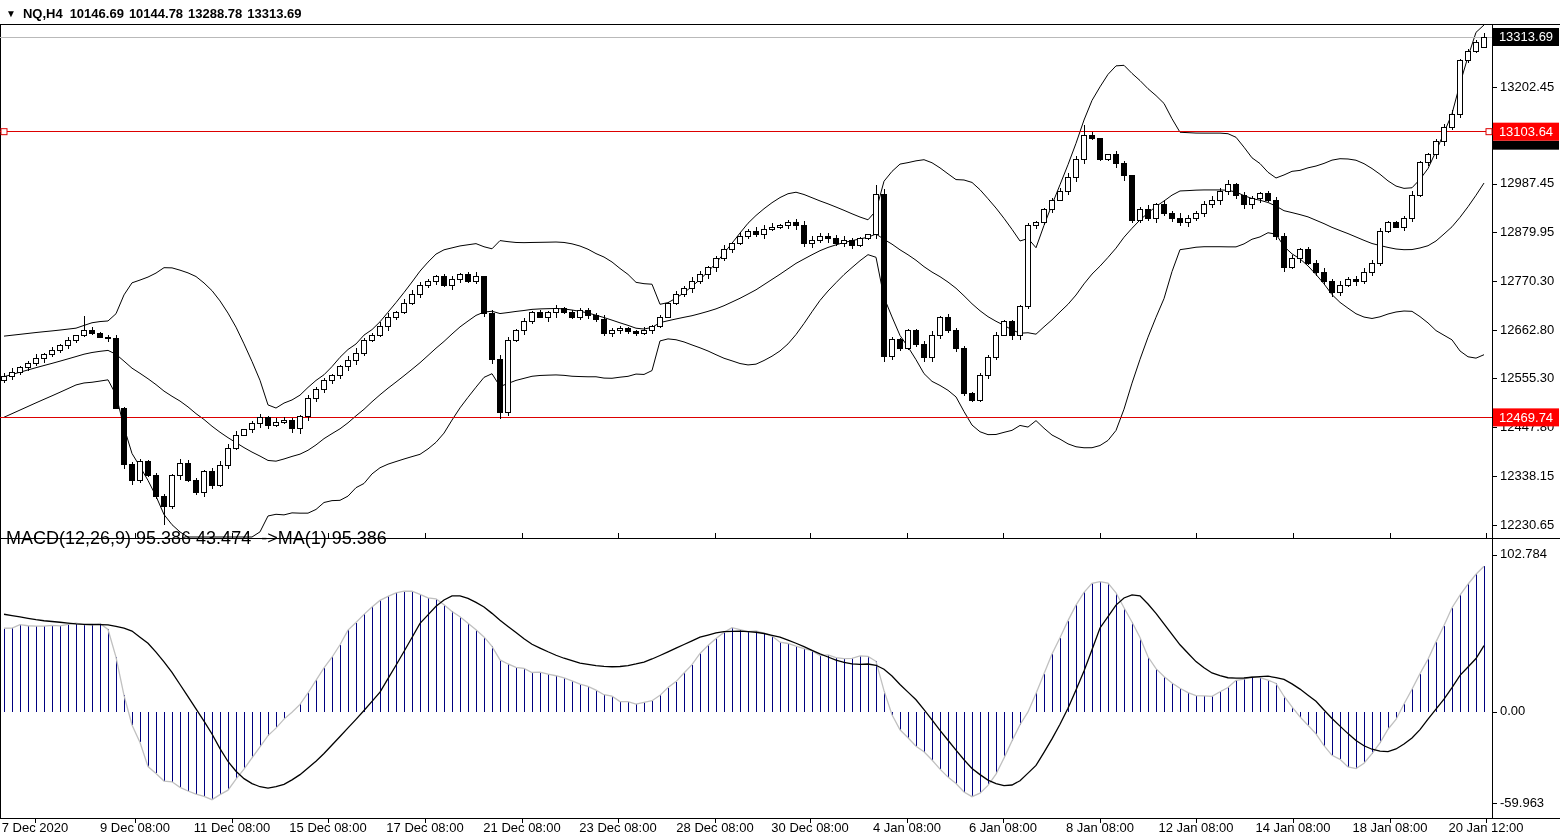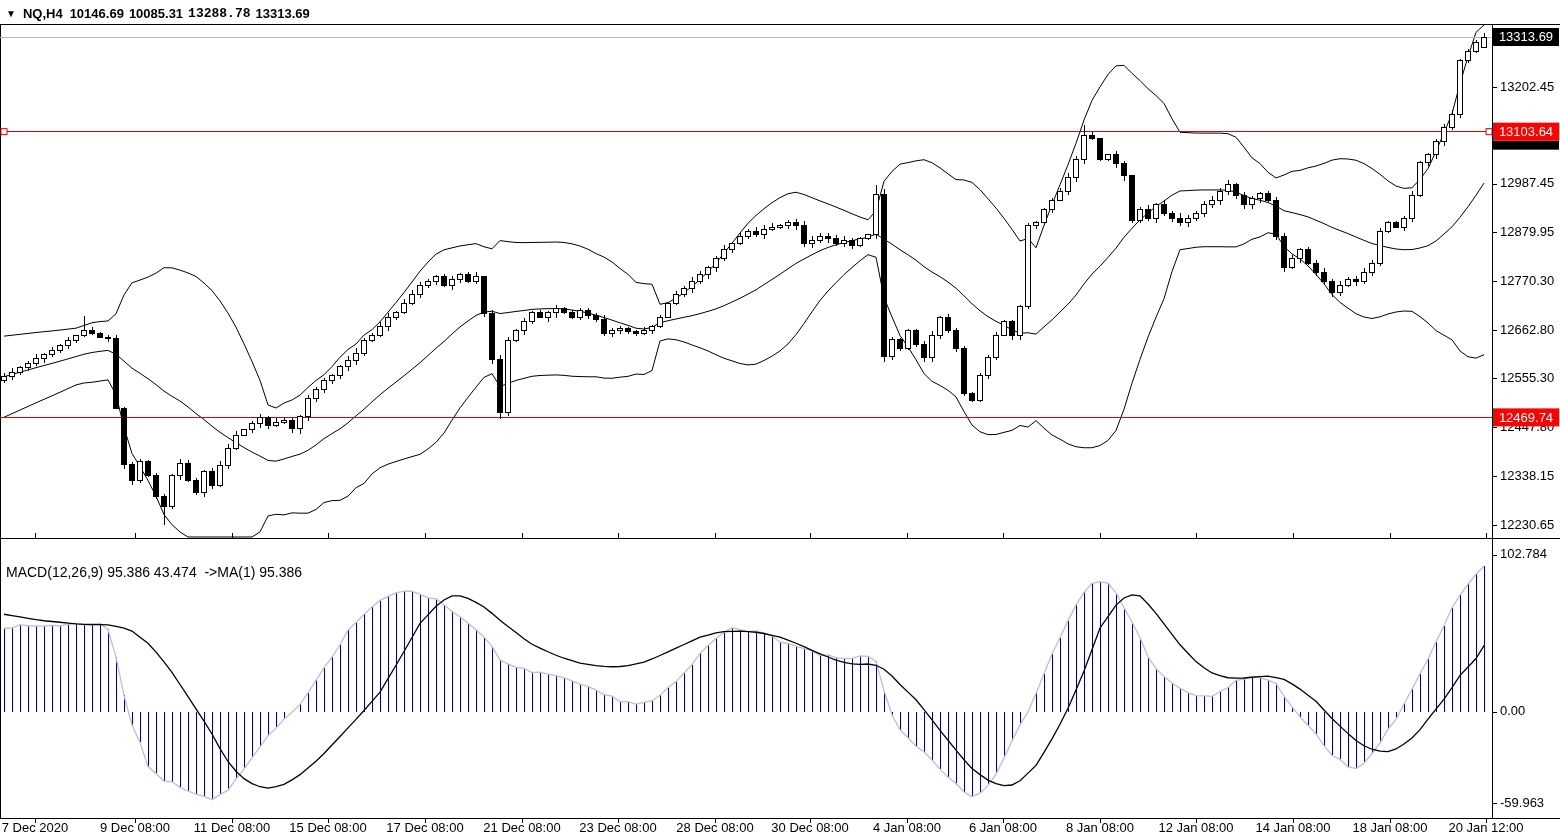--- a/index.html
+++ b/index.html
@@ -2,32 +2,32 @@
 <html><head>
 <meta charset="utf-8">
 <style>
   html,body{margin:0;padding:0;background:#ffffff;width:1560px;height:840px;overflow:hidden;
     font-family:"Liberation Sans",sans-serif;}
   #app{position:relative;width:1560px;height:840px;background:#fff;}
   #chart-header{position:absolute;left:6px;top:3px;height:20px;display:flex;align-items:center;
     font-size:13px;font-weight:700;color:#000;gap:7px;white-space:nowrap;}
   #chart-header .tri{font-size:10px;cursor:pointer;}
   #chart-svg{position:absolute;left:0;top:0;width:1560px;height:840px;}
-  #macd-label{position:absolute;left:6px;top:564px;font-size:14px;color:#000;white-space:pre;}
+  #macd-label{position:absolute;left:6px;top:528px;font-size:18px;color:#000;white-space:pre;}
 </style>
 </head>
 <body>
 
 <div id="app">
   <div id="chart-header">
     <span class="tri">▼</span>
     <span>NQ,H4</span>
     <span>10146.69</span>
-    <span style="margin-left:-2px;">10085.31</span>
-    <span style="margin-left:-2px;font-family:Liberation Mono, monospace;">13288.78</span>
+    <span style="margin-left:-2px;">10144.78</span>
+    <span style="margin-left:-2px;">13288.78</span>
     <span style="margin-left:-2px;">13313.69</span>
   </div>
 
   <svg id="chart-svg" viewBox="0 0 1560 840" xmlns="http://www.w3.org/2000/svg">
       <g>
         <line x1="0" y1="24" x2="1560" y2="24" stroke="#000000" shape-rendering="crispEdges"></line>
         <line x1="0" y1="538" x2="1560" y2="538" stroke="#000000" shape-rendering="crispEdges"></line>
         <line x1="0" y1="818" x2="1560" y2="818" stroke="#000000" shape-rendering="crispEdges"></line>
         <line x1="0" y1="24" x2="0" y2="818" stroke="#000000" shape-rendering="crispEdges"></line>
         <line x1="1492" y1="24" x2="1492" y2="818" stroke="#000000" shape-rendering="crispEdges"></line>

